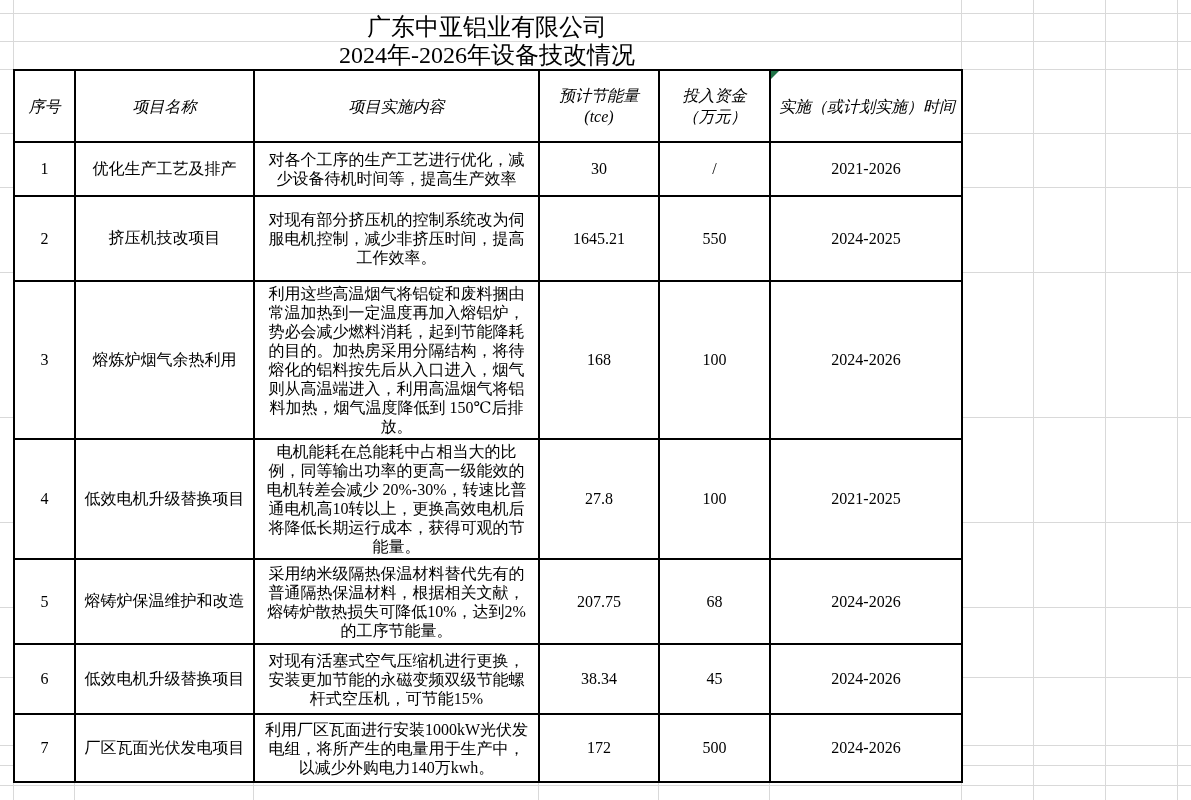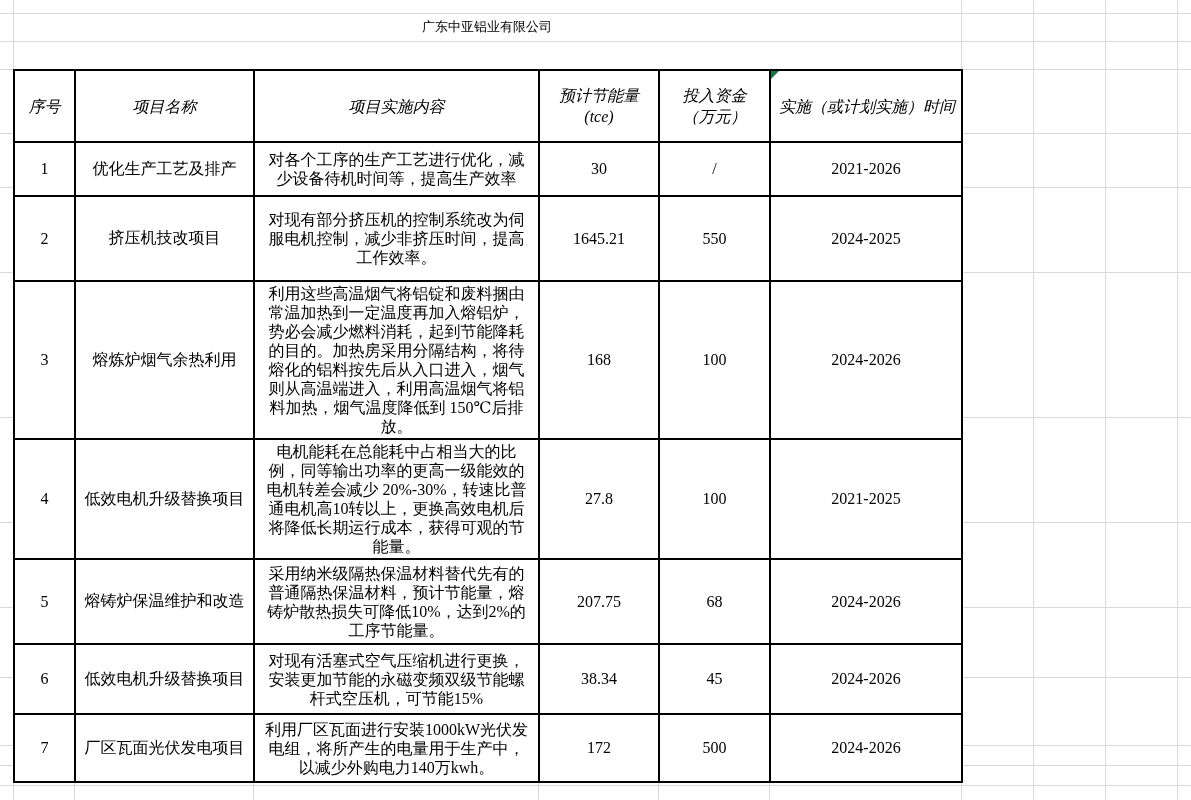--- a/index.html
+++ b/index.html
@@ -6,21 +6,21 @@
   body{width:1191px;height:800px;overflow:hidden;position:relative;
        font-family:"Liberation Serif","DejaVu Serif",serif;color:#000;}
   .sheet{position:absolute;left:0;top:0;width:1191px;height:800px;background:#fff;}
   
   .gl{position:absolute;background:#d9d9d9;display:block;}
   .gl.h{left:0;width:1191px;height:1px;}
   .gl.v{top:0;height:800px;width:1px;}
   .gl.vb{top:745px;height:55px;width:1px;position:absolute;background:#d9d9d9;}
   
   .titlecell{position:absolute;left:13px;width:948px;height:28px;line-height:28px;
-             text-align:center;font-size:13px;white-space:nowrap;}
+             text-align:center;font-size:24px;white-space:nowrap;}
   .t1{top:13px;}
   .t2{top:41px;}
   
   table.main{position:absolute;left:13px;top:69px;width:948px;
              border-collapse:collapse;table-layout:fixed;background:#fff;
              font-size:16px;}
   table.main th,table.main td{border:2px solid #000;vertical-align:middle;
              padding:2px 6px;font-weight:normal;overflow:hidden;}
   thead tr{height:72px;font-style:italic;}
   tbody tr:nth-child(1){height:54px;}
@@ -66,20 +66,21 @@
     <i class="gl v" style="left:1177px"></i>
     <i class="gl vb" style="left:74px"></i>
     <i class="gl vb" style="left:253px"></i>
     <i class="gl vb" style="left:538px"></i>
     <i class="gl vb" style="left:658px"></i>
     <i class="gl vb" style="left:769px"></i>
   </span>
 
   
   <div class="titlecell t1">广东中亚铝业有限公司</div>
+  <div class="titlecell t2">2024年-2026年设备技改情况</div>
 
   
   <table class="main">
     <colgroup>
       <col style="width:61px">
         <col style="width:179px">
         <col style="width:285px">
       <col style="width:120px">
         <col style="width:111px">
         <col style="width:192px">
@@ -132,21 +133,21 @@
         <td class="c">4</td>
         <td class="c">低效电机升级替换项目</td>
         <td class="content">电机能耗在总能耗中占相当大的比例，同等输出功率的更高一级能效的电机转差会减少 20%-30%，转速比普通电机高10转以上，更换高效电机后将降低长期运行成本，获得可观的节能量。</td>
         <td class="c">27.8</td>
         <td class="c">100</td>
         <td class="c">2021-2025</td>
       </tr>
       <tr>
         <td class="c">5</td>
         <td class="c">熔铸炉保温维护和改造</td>
-        <td class="content">采用纳米级隔热保温材料替代先有的普通隔热保温材料，预计节能量，熔铸炉散热损失可降低10%，达到2%的工序节能量。</td>
+        <td class="content">采用纳米级隔热保温材料替代先有的普通隔热保温材料，根据相关文献，熔铸炉散热损失可降低10%，达到2%的工序节能量。</td>
         <td class="c">207.75</td>
         <td class="c">68</td>
         <td class="c">2024-2026</td>
       </tr>
       <tr>
         <td class="c">6</td>
         <td class="c">低效电机升级替换项目</td>
         <td class="content">对现有活塞式空气压缩机进行更换，安装更加节能的永磁变频双级节能螺杆式空压机，可节能15%</td>
         <td class="c">38.34</td>
         <td class="c">45</td>

